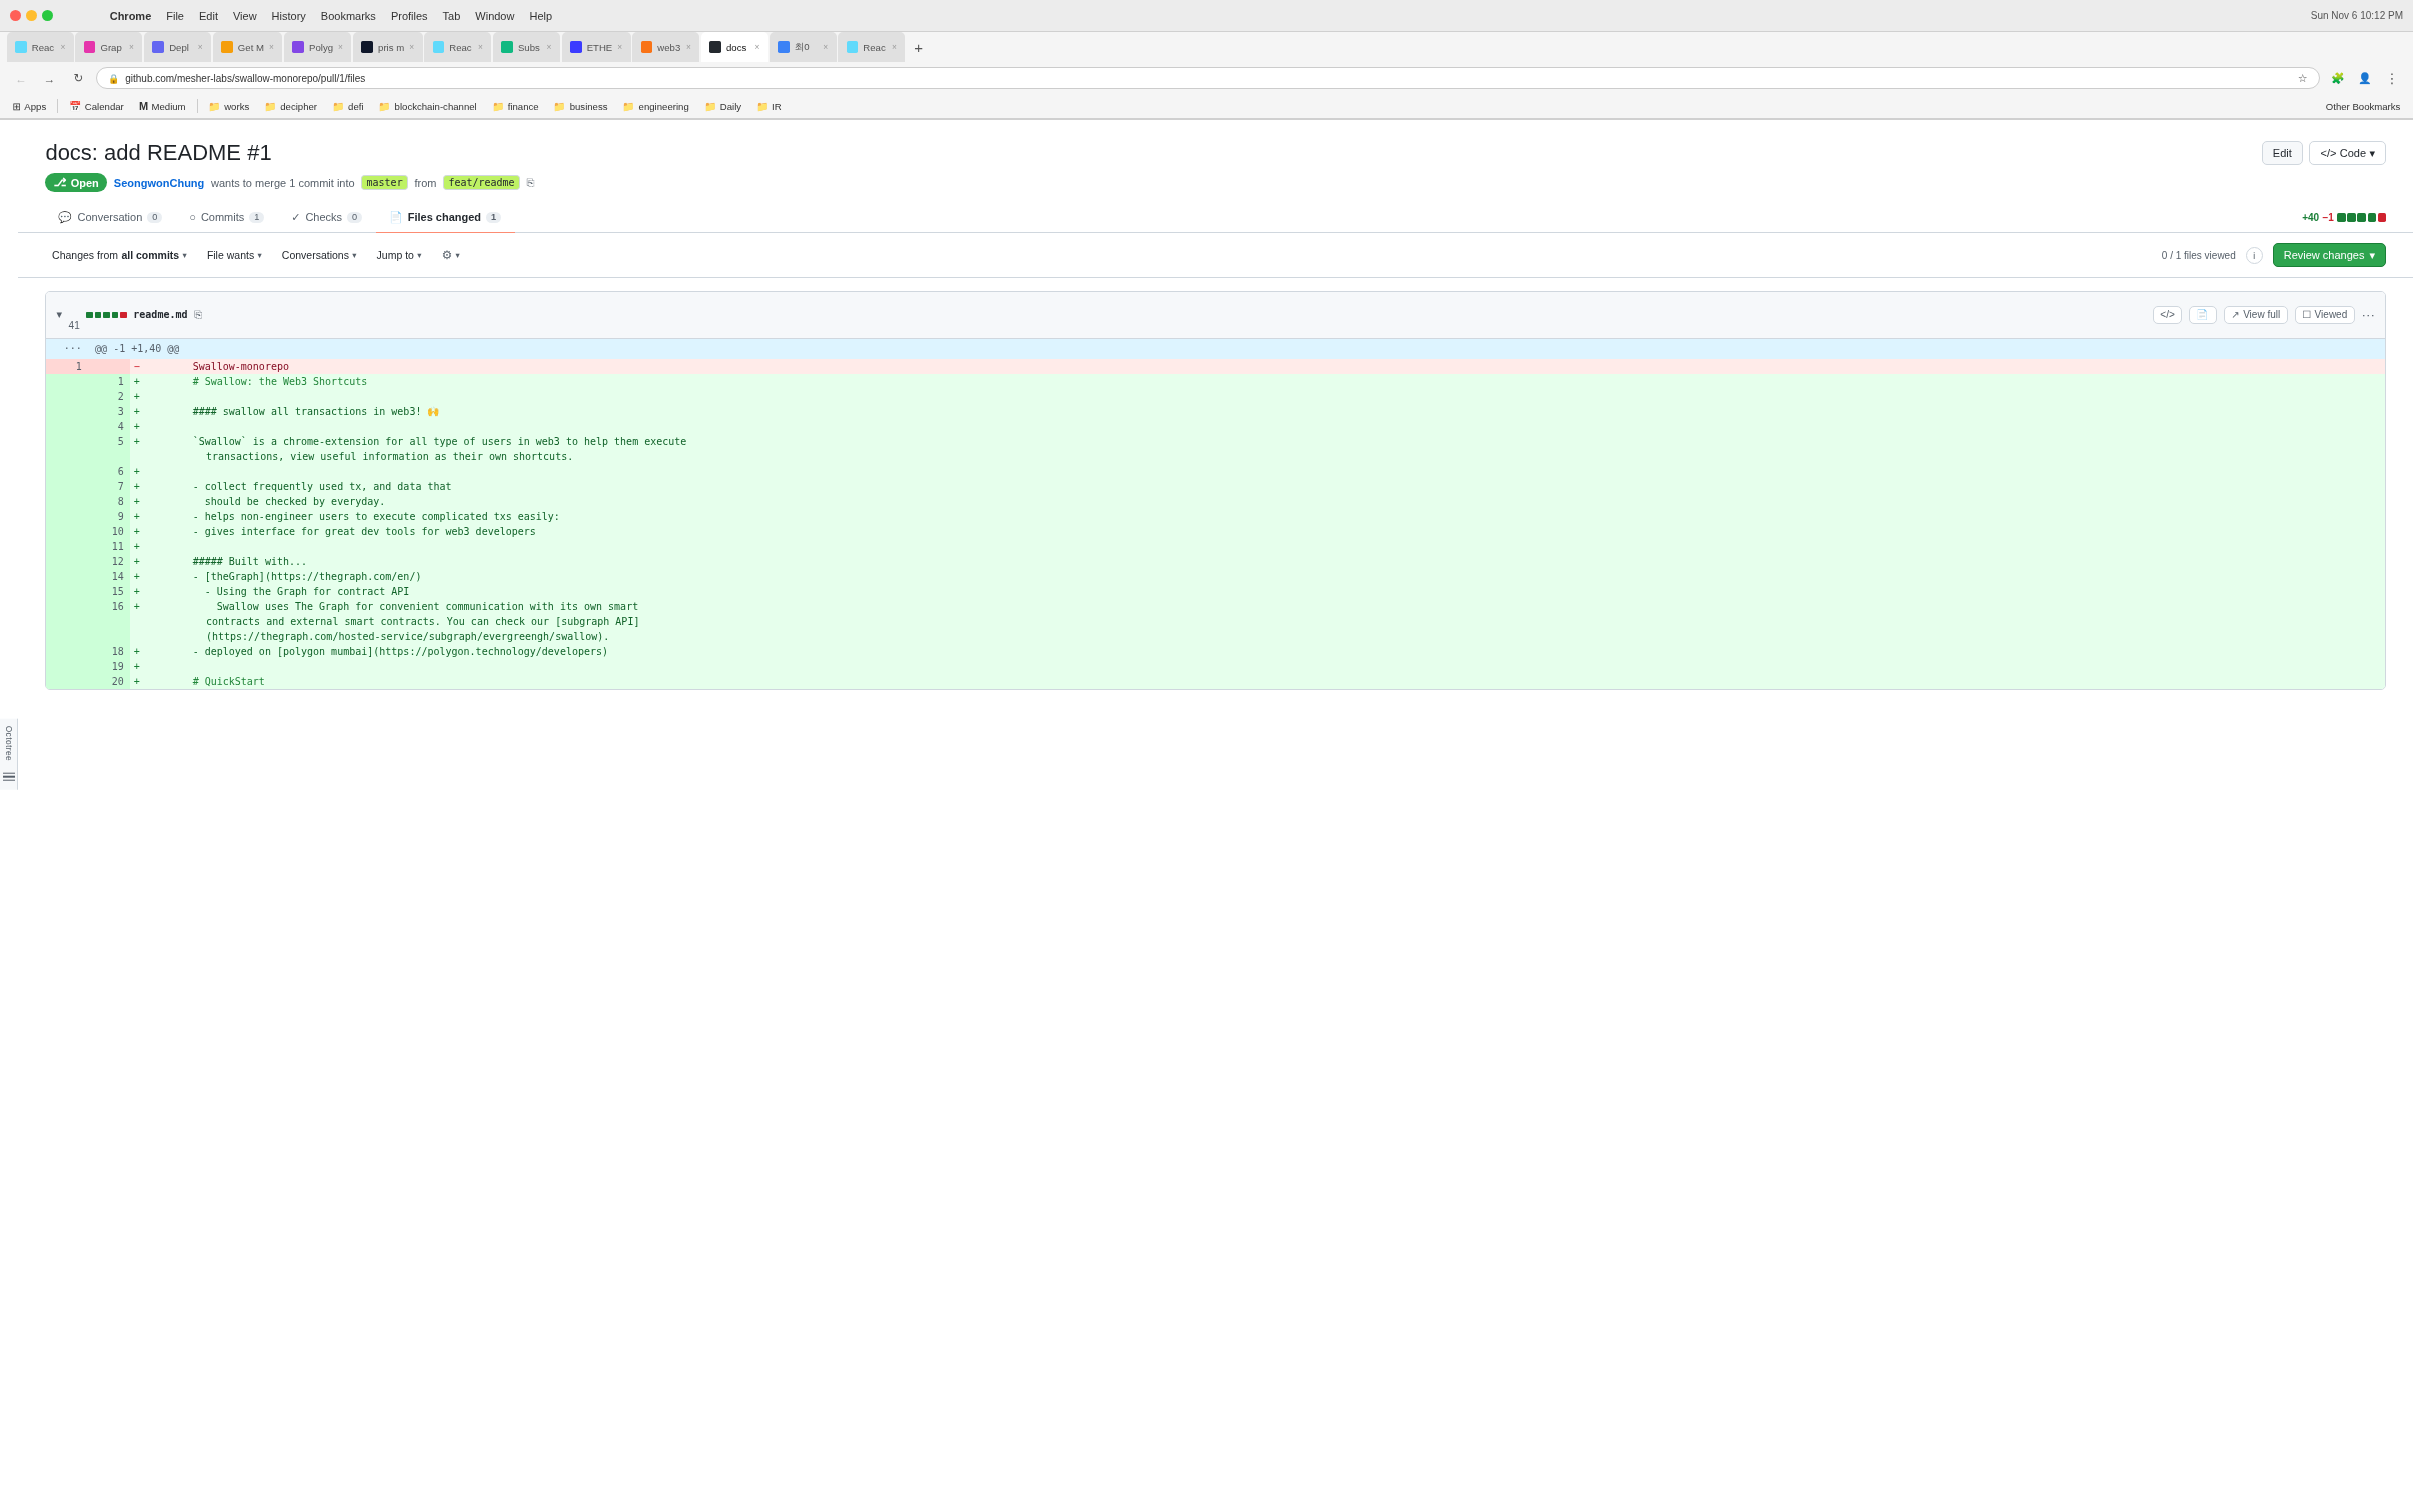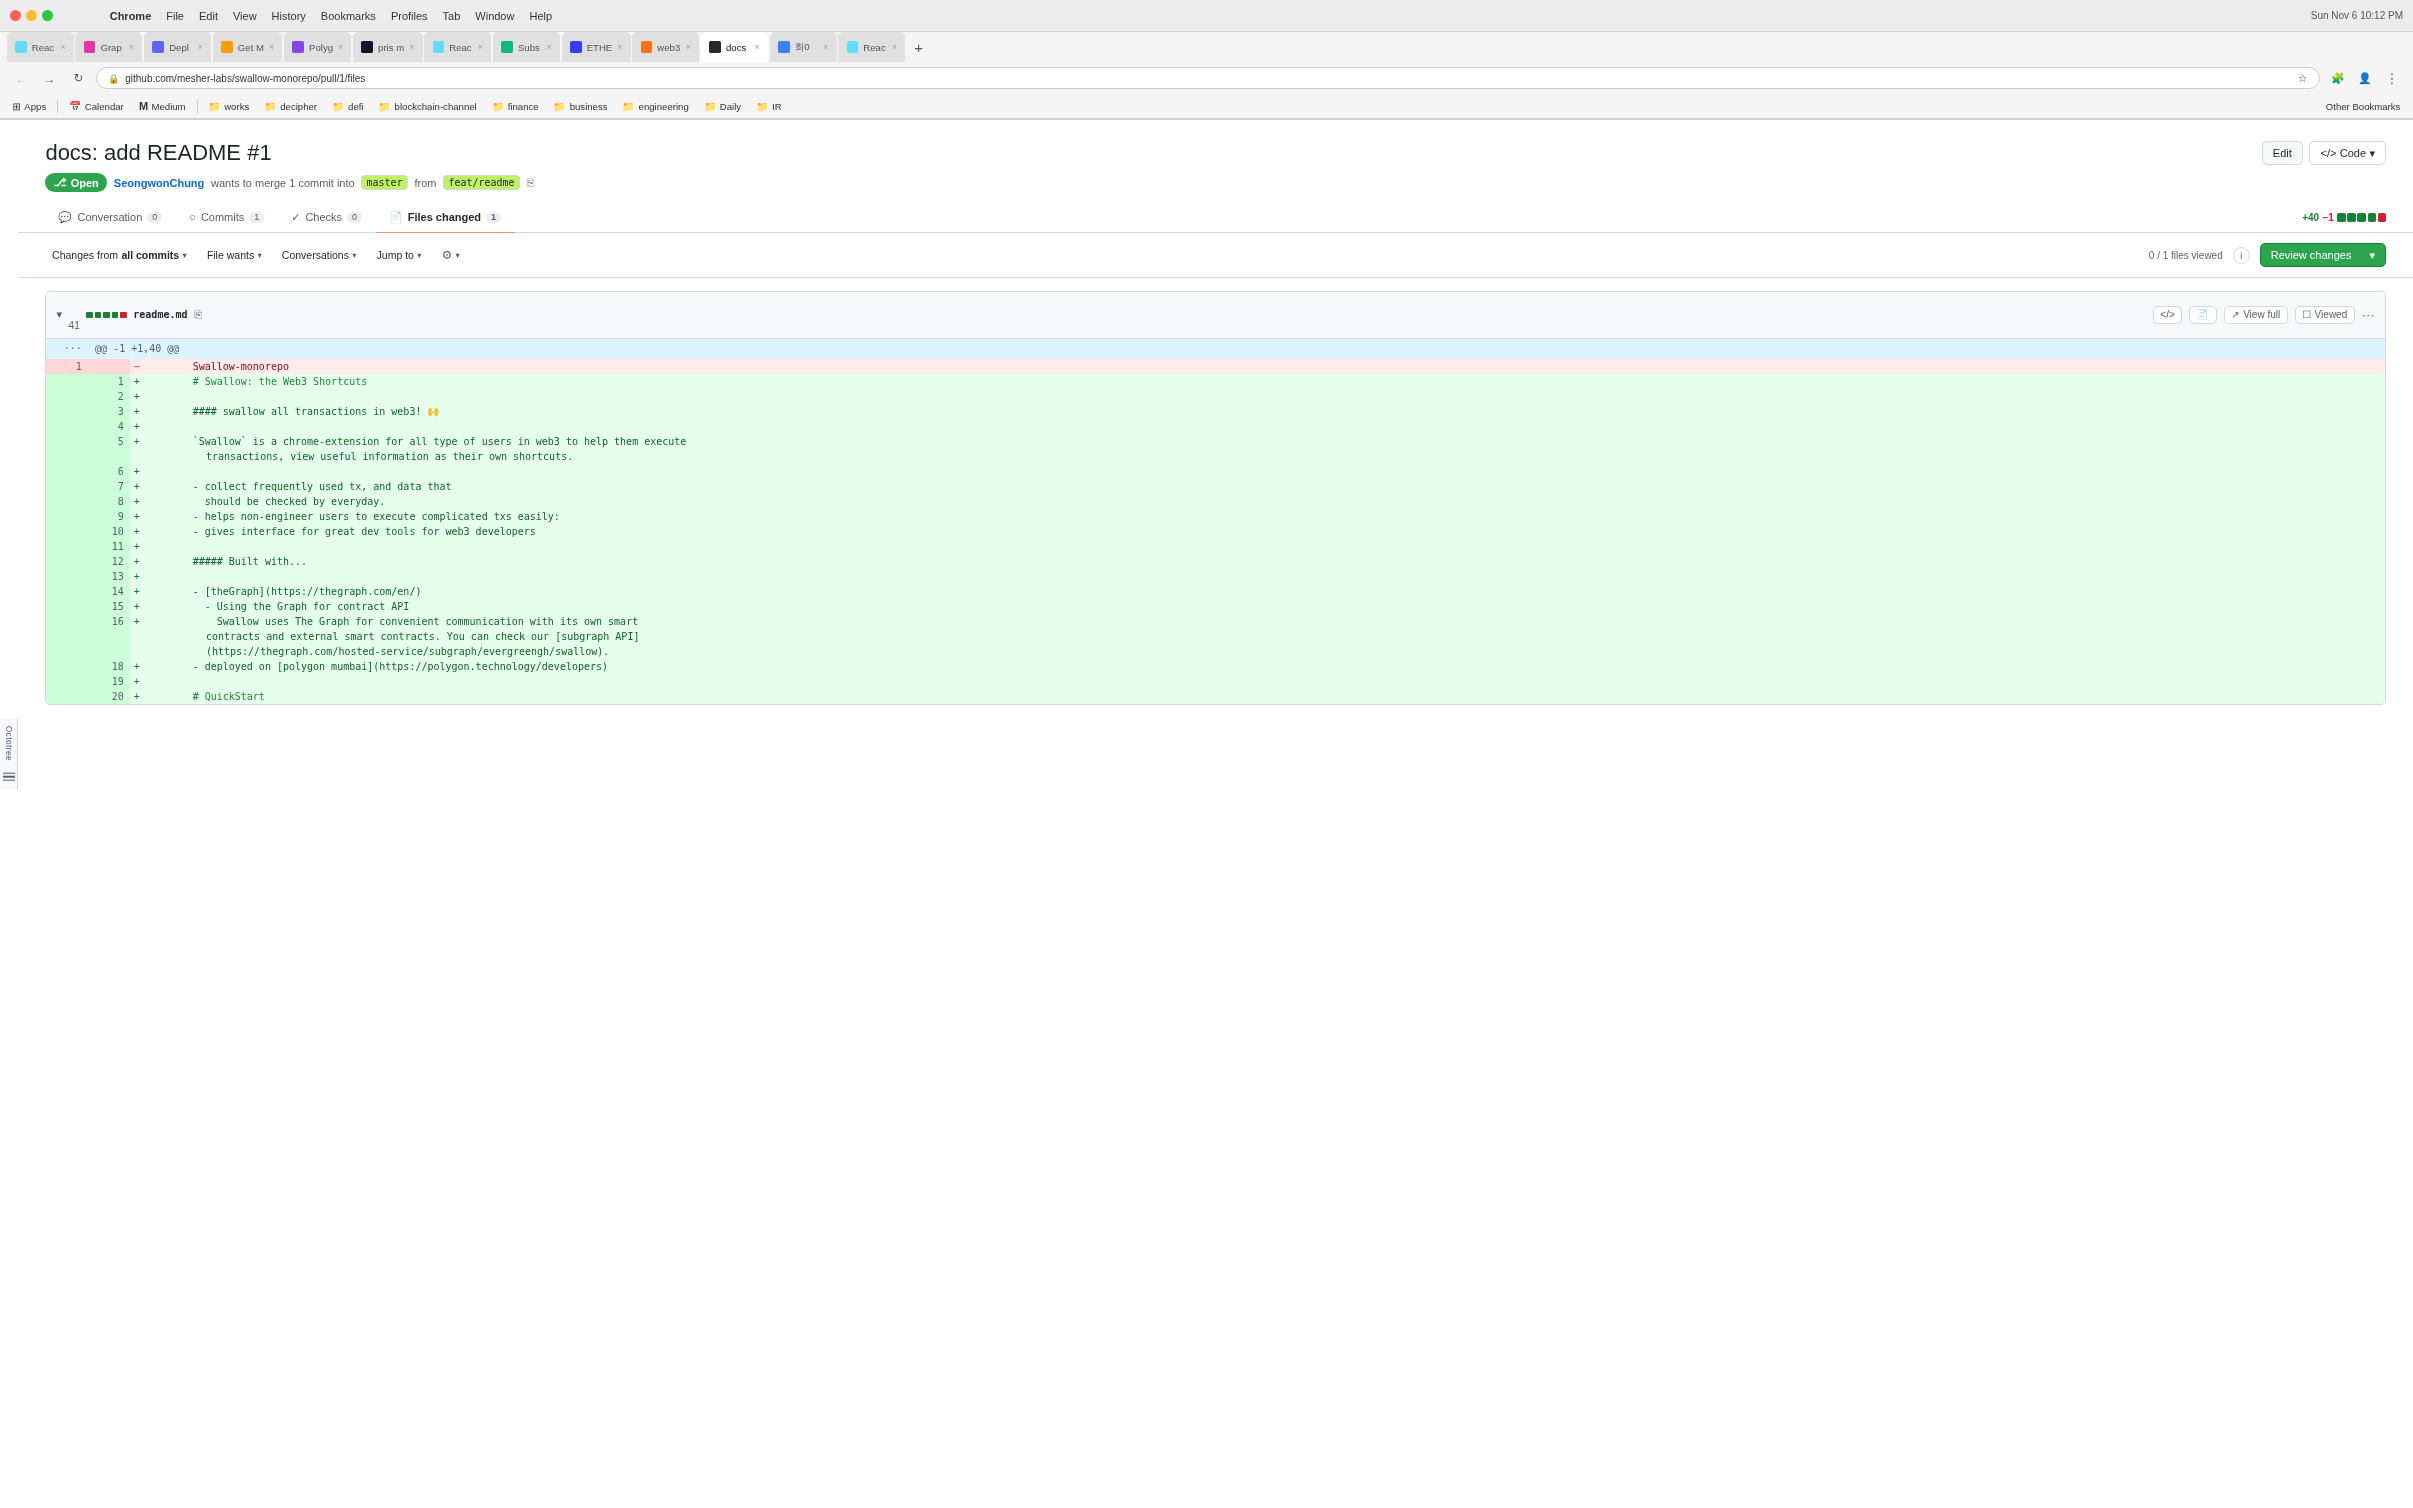--- a/index.html
+++ b/index.html
@@ -331,21 +331,21 @@
     .review-btn {
       background: #2da44e;
       color: #fff;
       border: 0.8px solid #1a7f37;
       border-radius: 5px;
       padding: 4.2px 10px;
       font-size: 11px;
       cursor: pointer;
       display: flex;
       align-items: center;
-      gap: 18px;
+      gap: 5px;
     }
 
     
     .files-section {
       padding: 13.4px 27px;
     }
     .file-card {
       border: 0.8px solid #d0d7de;
       border-radius: 5px;
       overflow: hidden;
@@ -901,26 +901,20 @@
             <td class="diff-line-content">&nbsp;</td>
           </tr>
 
           <tr class="diff-line added">
             <td class="diff-line-num left"></td>
             <td class="diff-line-num right">12</td>
             <td class="diff-sign">+</td>
             <td class="diff-line-content">##### Built with...</td>
           </tr>
 
-          <tr class="diff-line added">
-            <td class="diff-line-num left"></td>
-            <td class="diff-line-num right">13</td>
-            <td class="diff-sign">+</td>
-            <td class="diff-line-content">&nbsp;</td>
-          </tr>
 
           <tr class="diff-line added">
             <td class="diff-line-num left"></td>
             <td class="diff-line-num right">14</td>
             <td class="diff-sign">+</td>
             <td class="diff-line-content">- [theGraph](https://thegraph.com/en/)</td>
           </tr>
 
           <tr class="diff-line added">
             <td class="diff-line-num left"></td>

